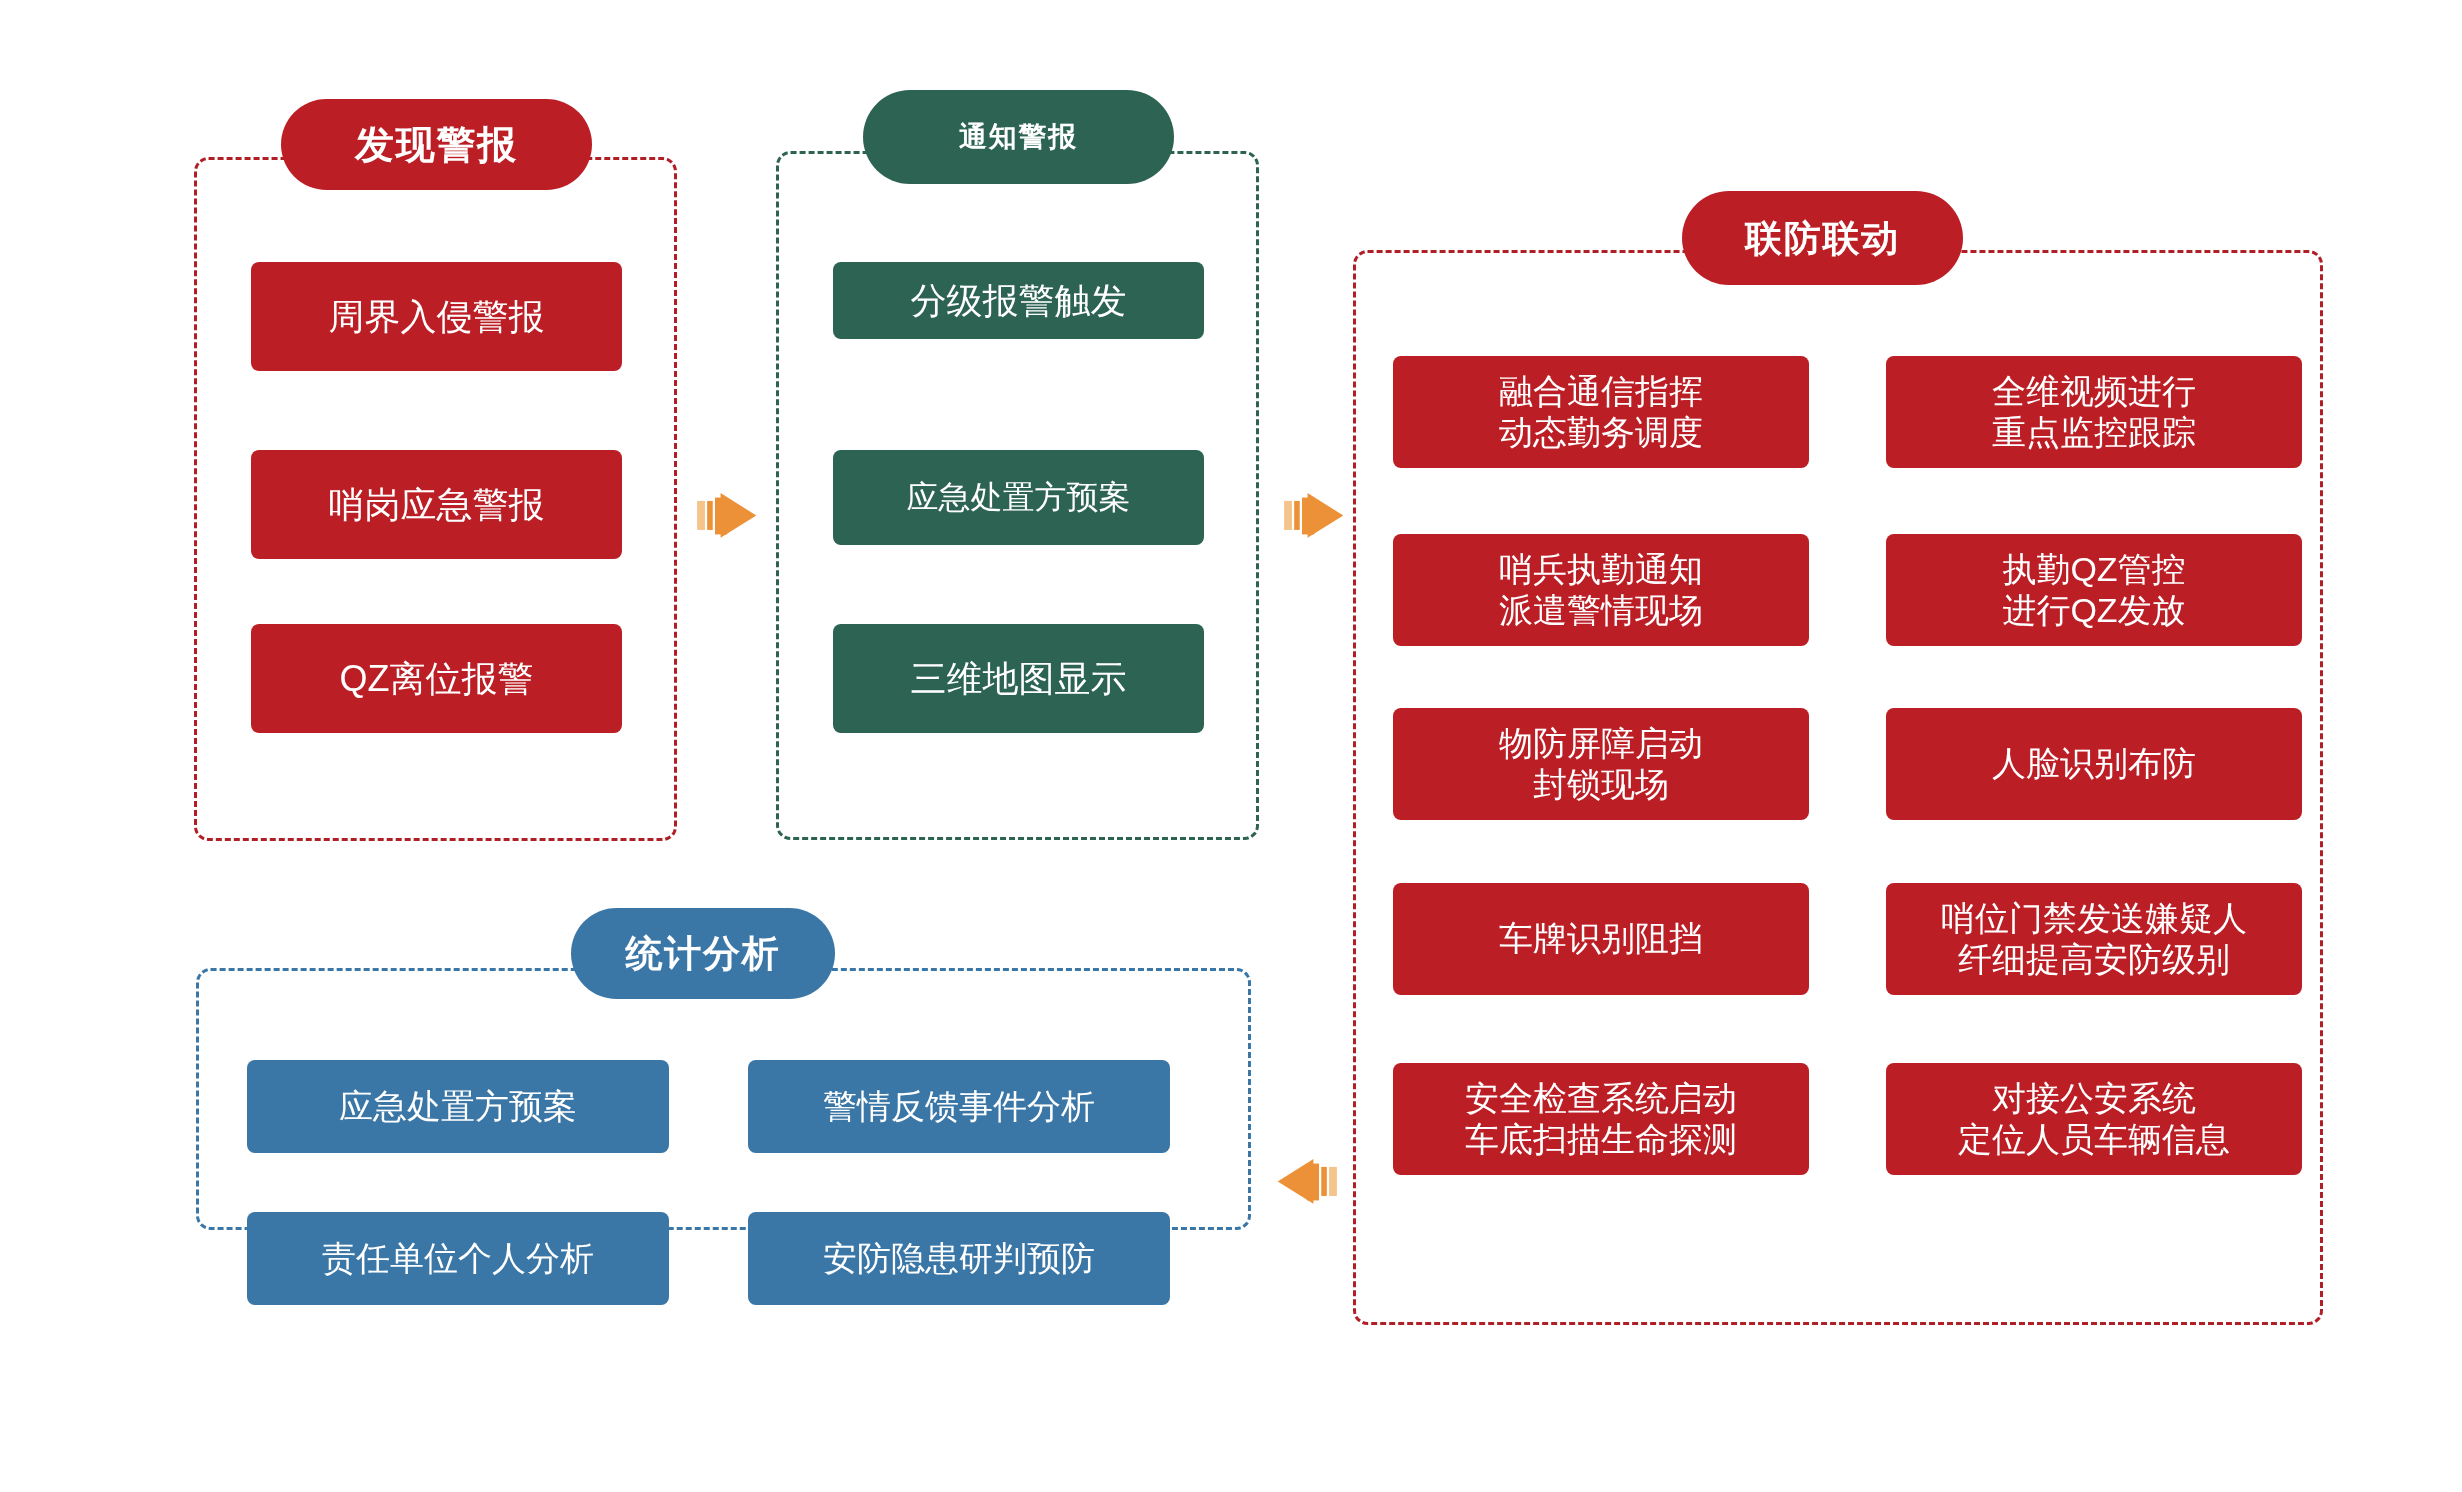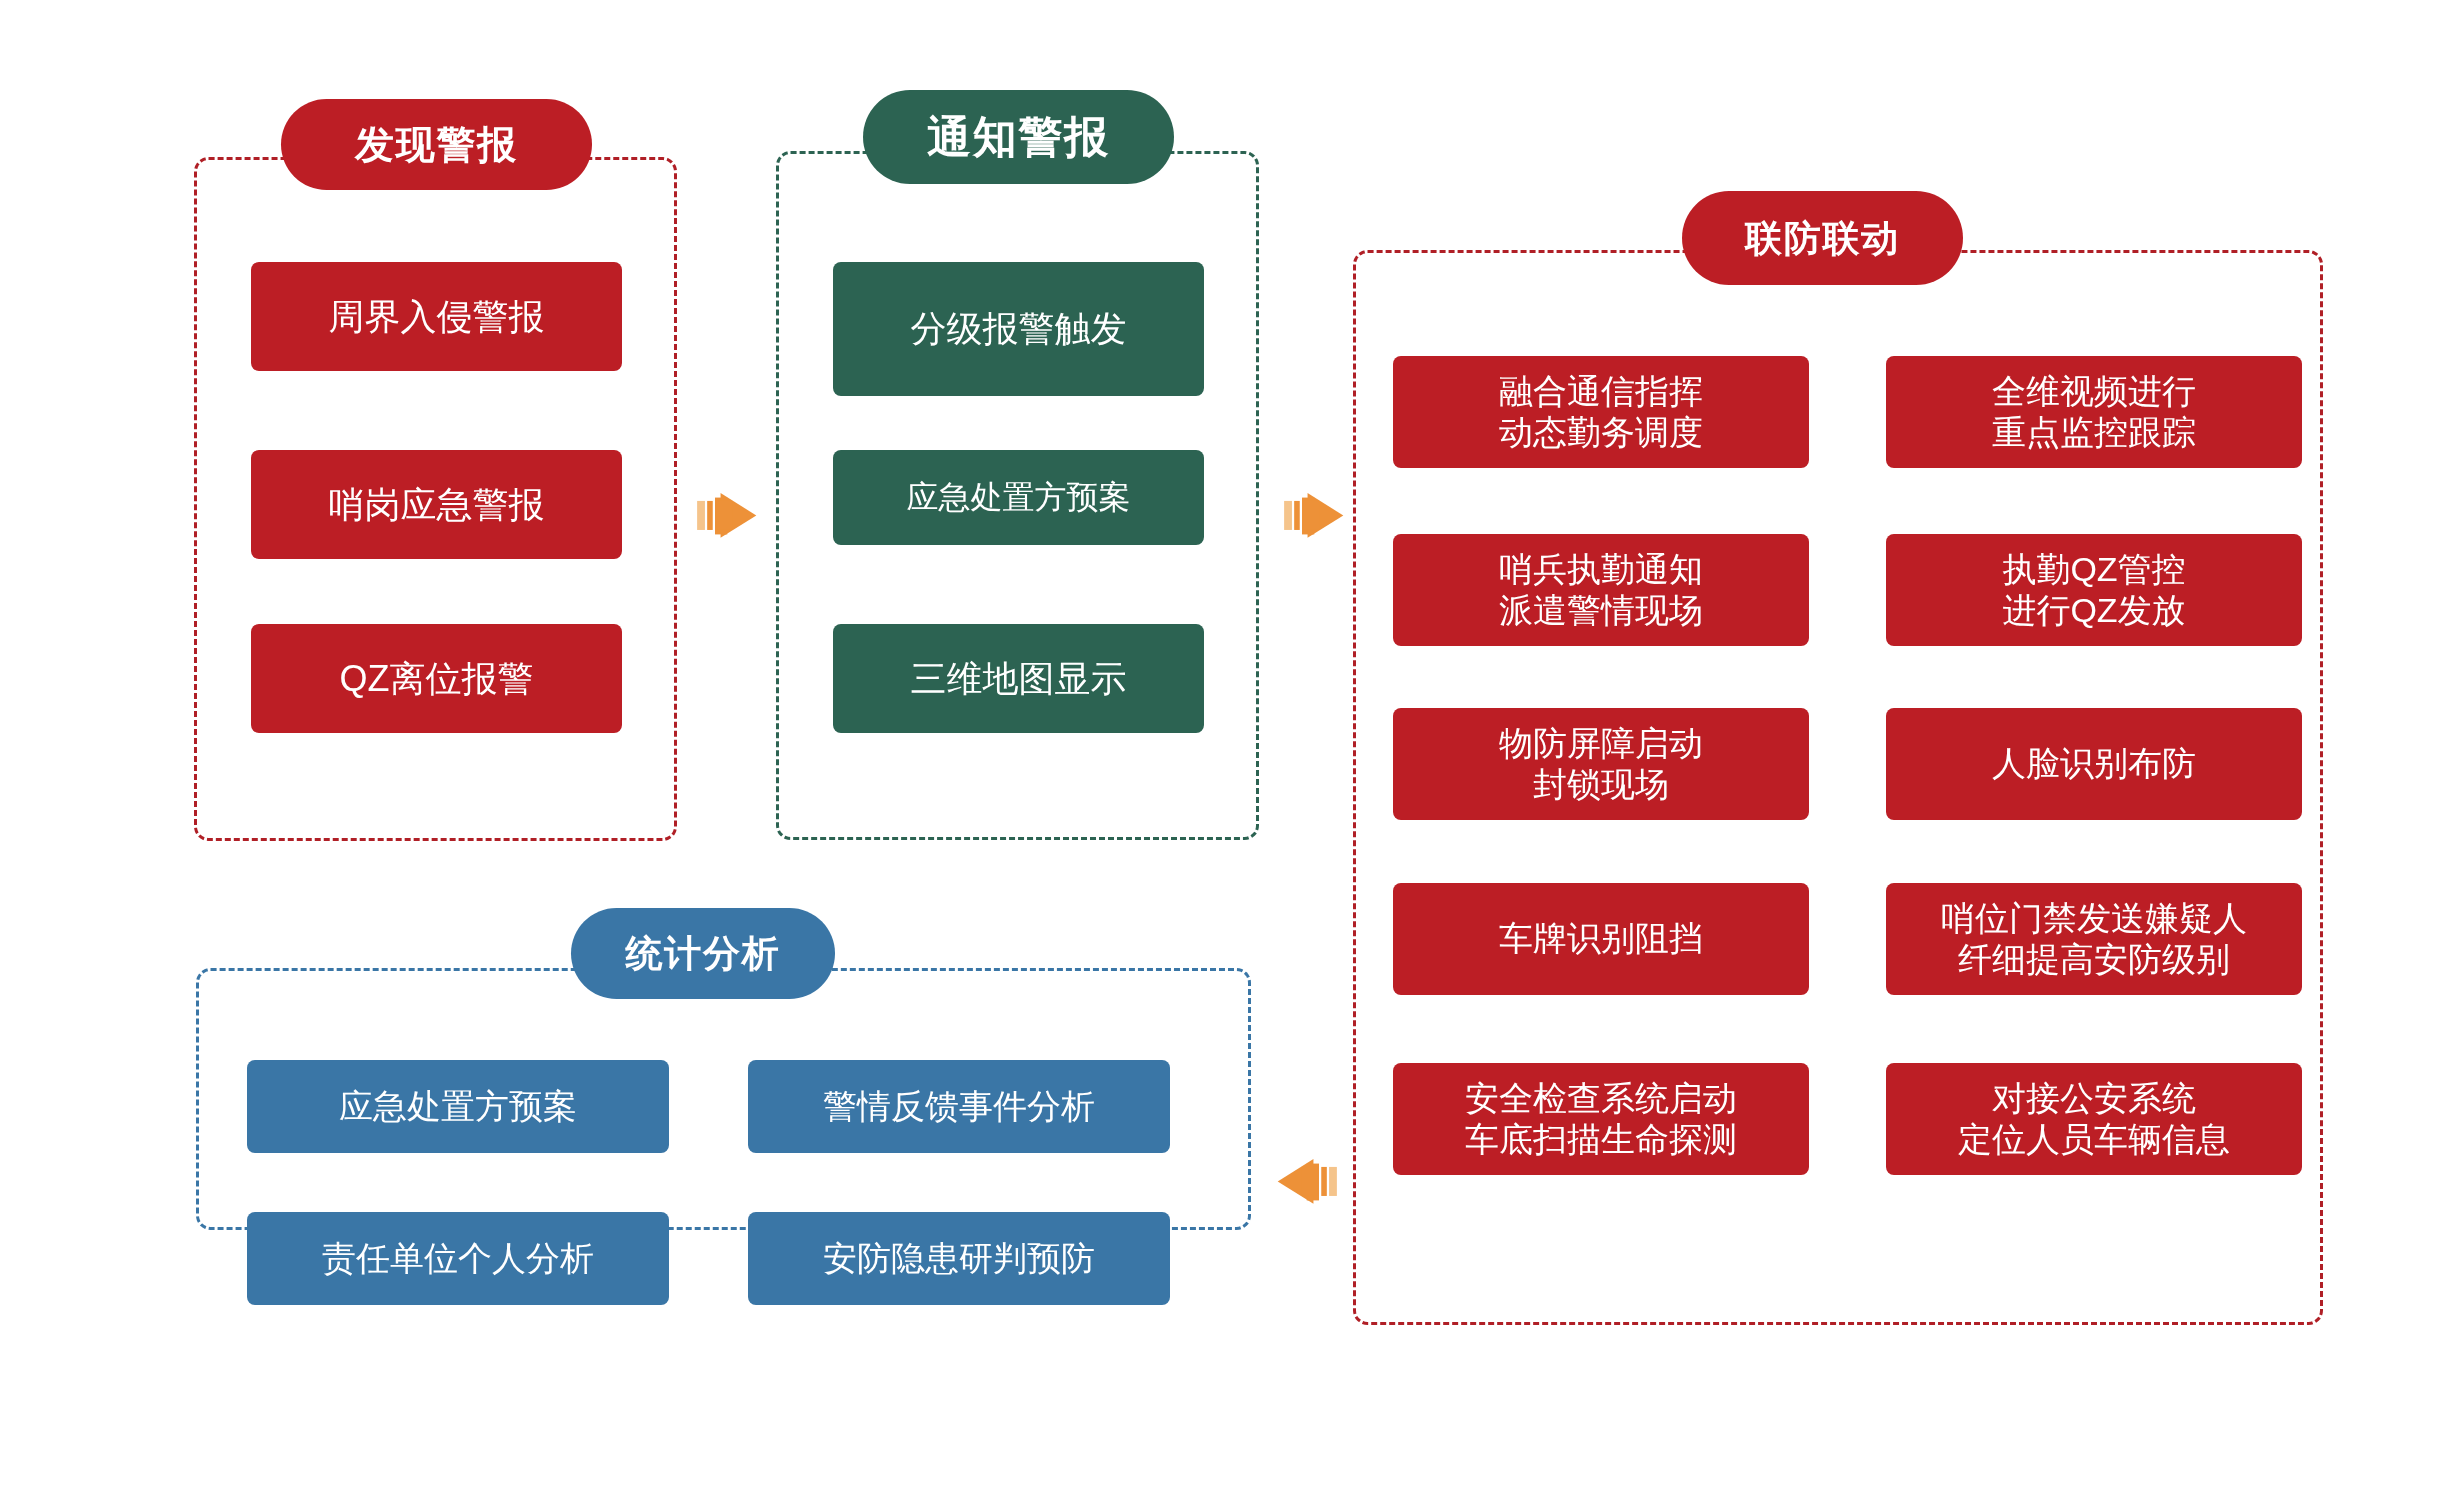--- a/index.html
+++ b/index.html
@@ -61,22 +61,22 @@
 
   
   #frame-detect{left:194px;top:157px;width:483px;height:684px;}
   #pill-detect{left:281px;top:99px;width:311px;height:91px;border-radius:47px;font-size:39px;}
   #card-d0{left:251px;top:262px;width:371px;height:109px;font-size:36px;}
   #card-d1{left:251px;top:450px;width:371px;height:109px;font-size:36px;}
   #card-d2{left:251px;top:624px;width:371px;height:109px;font-size:36px;}
 
   
   #frame-notify{left:776px;top:151px;width:483px;height:689px;}
-  #pill-notify{left:863px;top:90px;width:311px;height:94px;border-radius:47px;font-size:44px;}
-  #card-n0{left:833px;top:262px;width:371px;height:134px;font-size:36px;}
+  #pill-notify{left:863px;top:90px;width:311px;height:94px;border-radius:47px;font-size:28px;}
+  #card-n0{left:833px;top:262px;width:371px;height:77px;font-size:36px;}
   #card-n1{left:833px;top:450px;width:371px;height:95px;font-size:32px;}
   #card-n2{left:833px;top:624px;width:371px;height:109px;font-size:36px;}
 
   
   #frame-joint{left:1353px;top:250px;width:970px;height:1075px;}
   #pill-joint{left:1682px;top:191px;width:281px;height:94px;border-radius:47px;font-size:37px;}
   .joint-card{width:416px;height:112px;font-size:34px;text-align:center;}
   .jc-l{left:1393px;}
   .jc-r{left:1886px;}
   .jr0{top:356px;} .jr1{top:534px;} .jr2{top:708px;}

